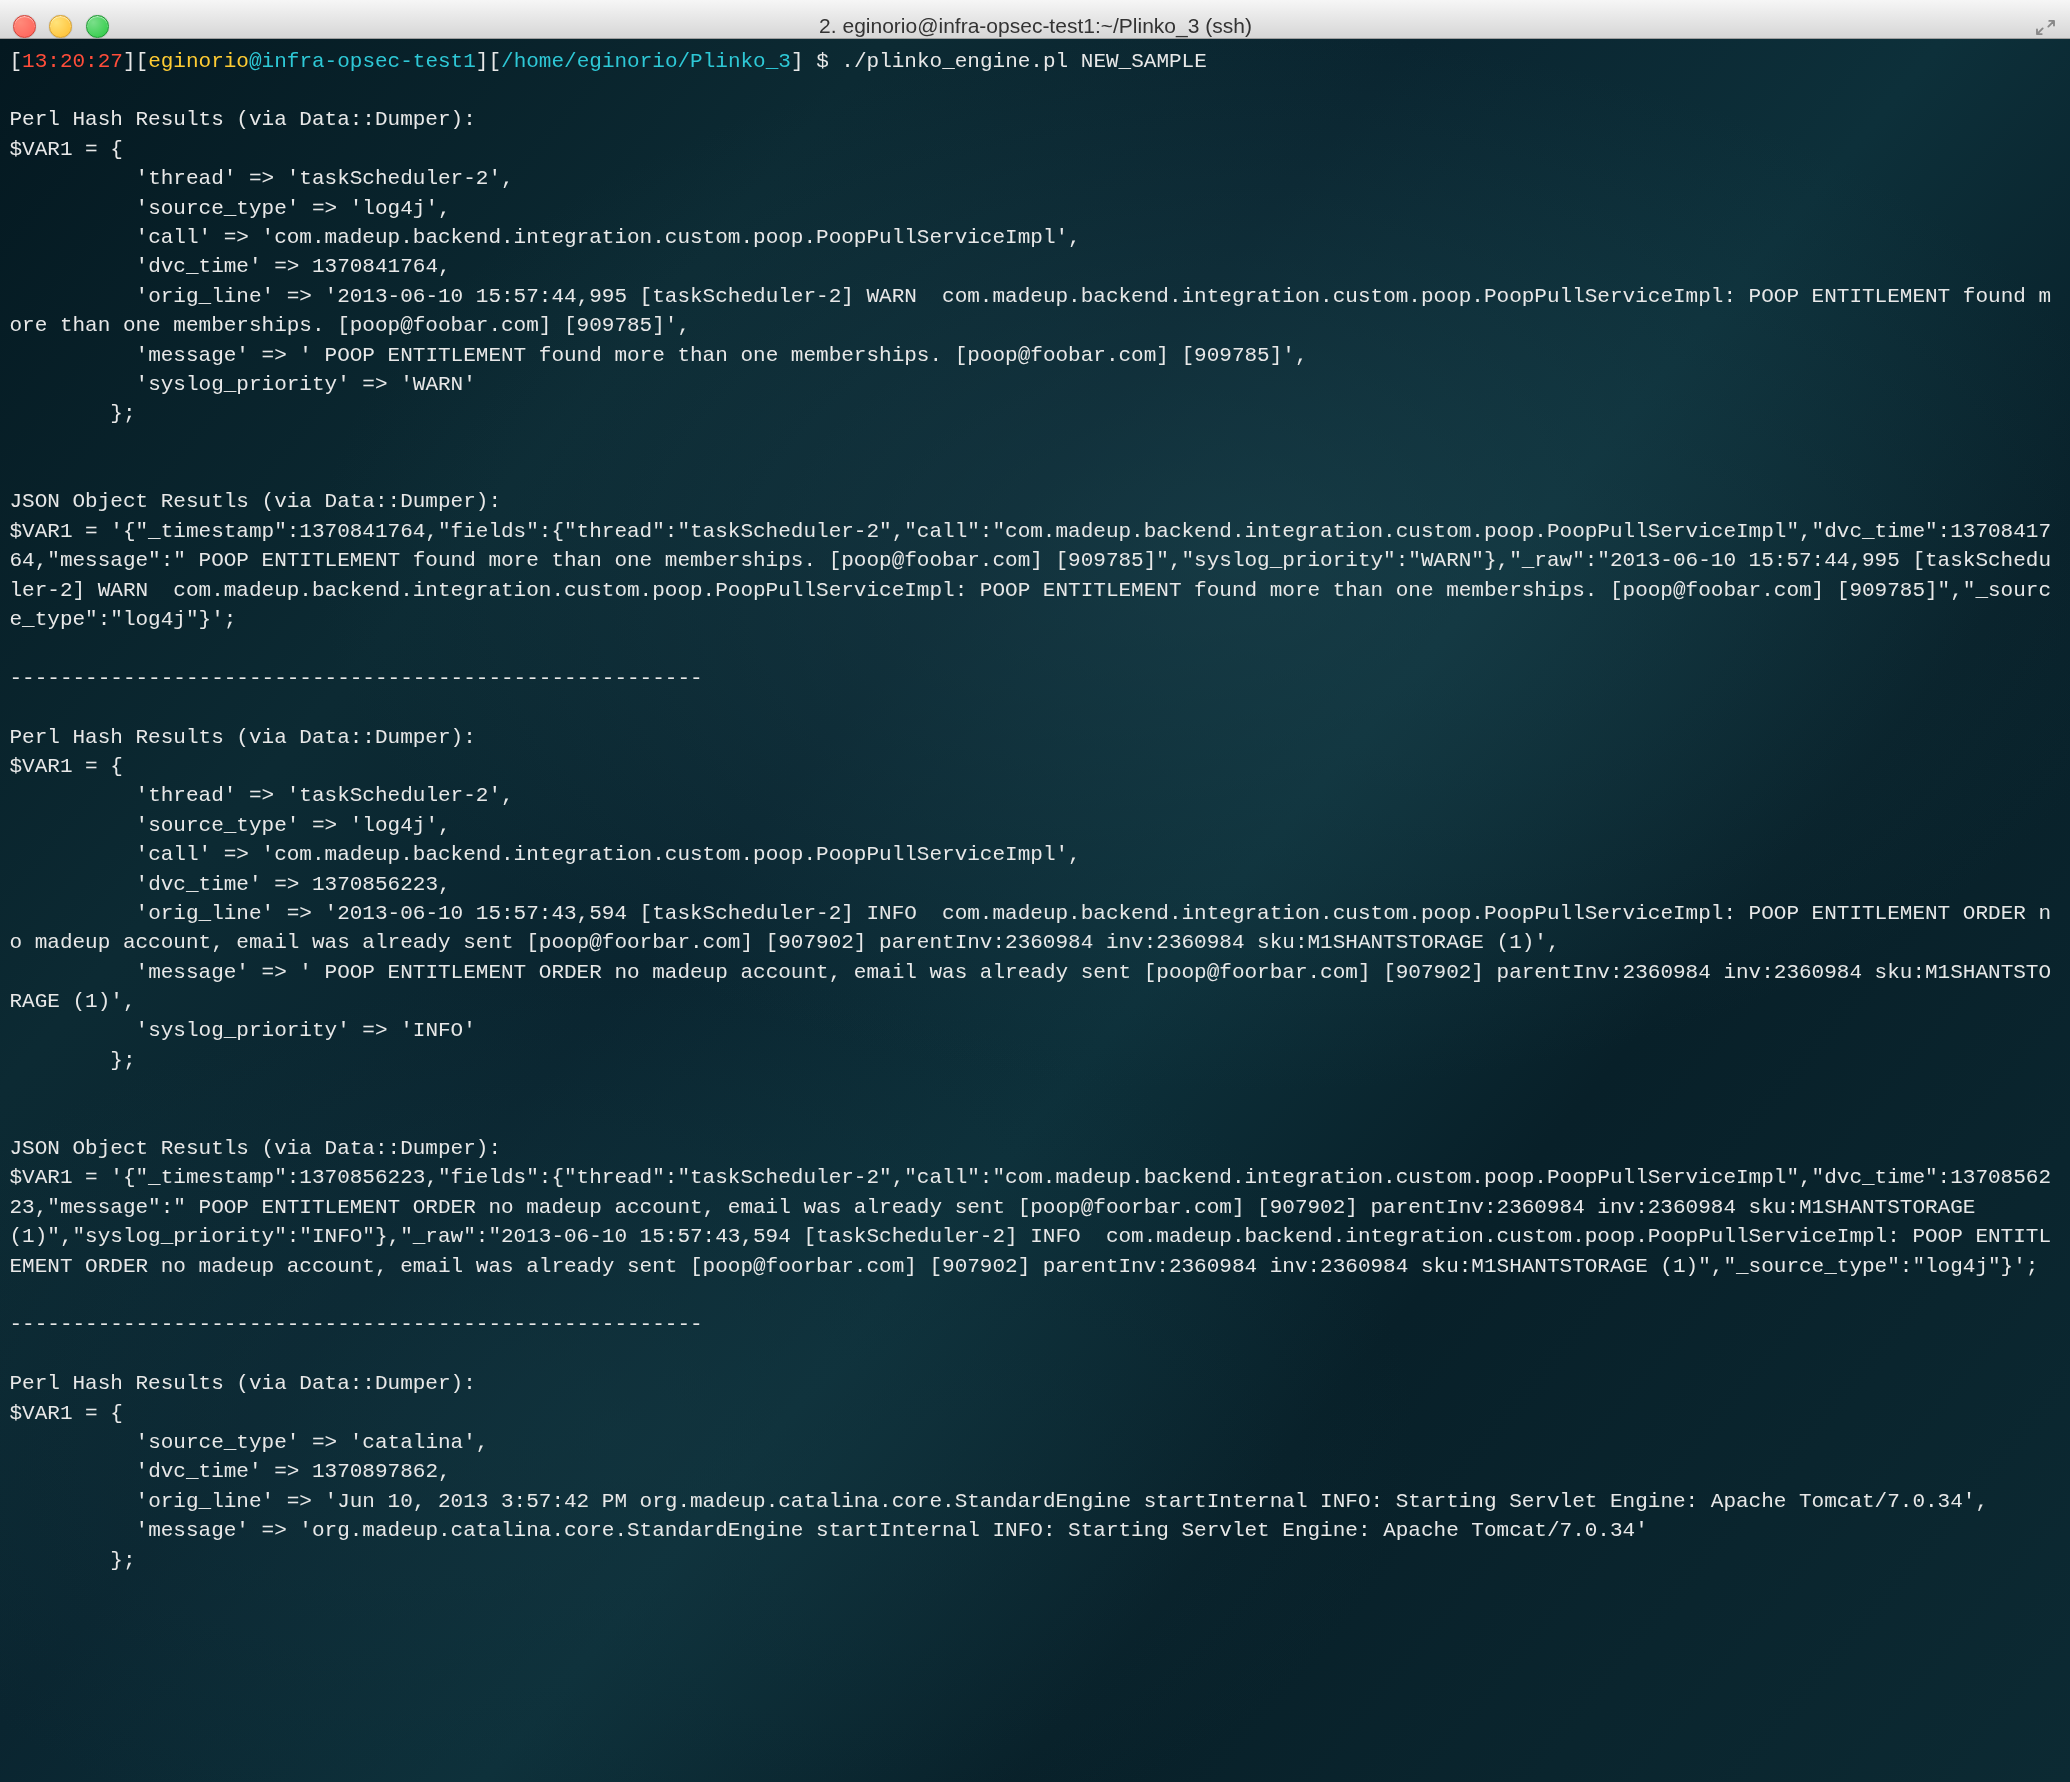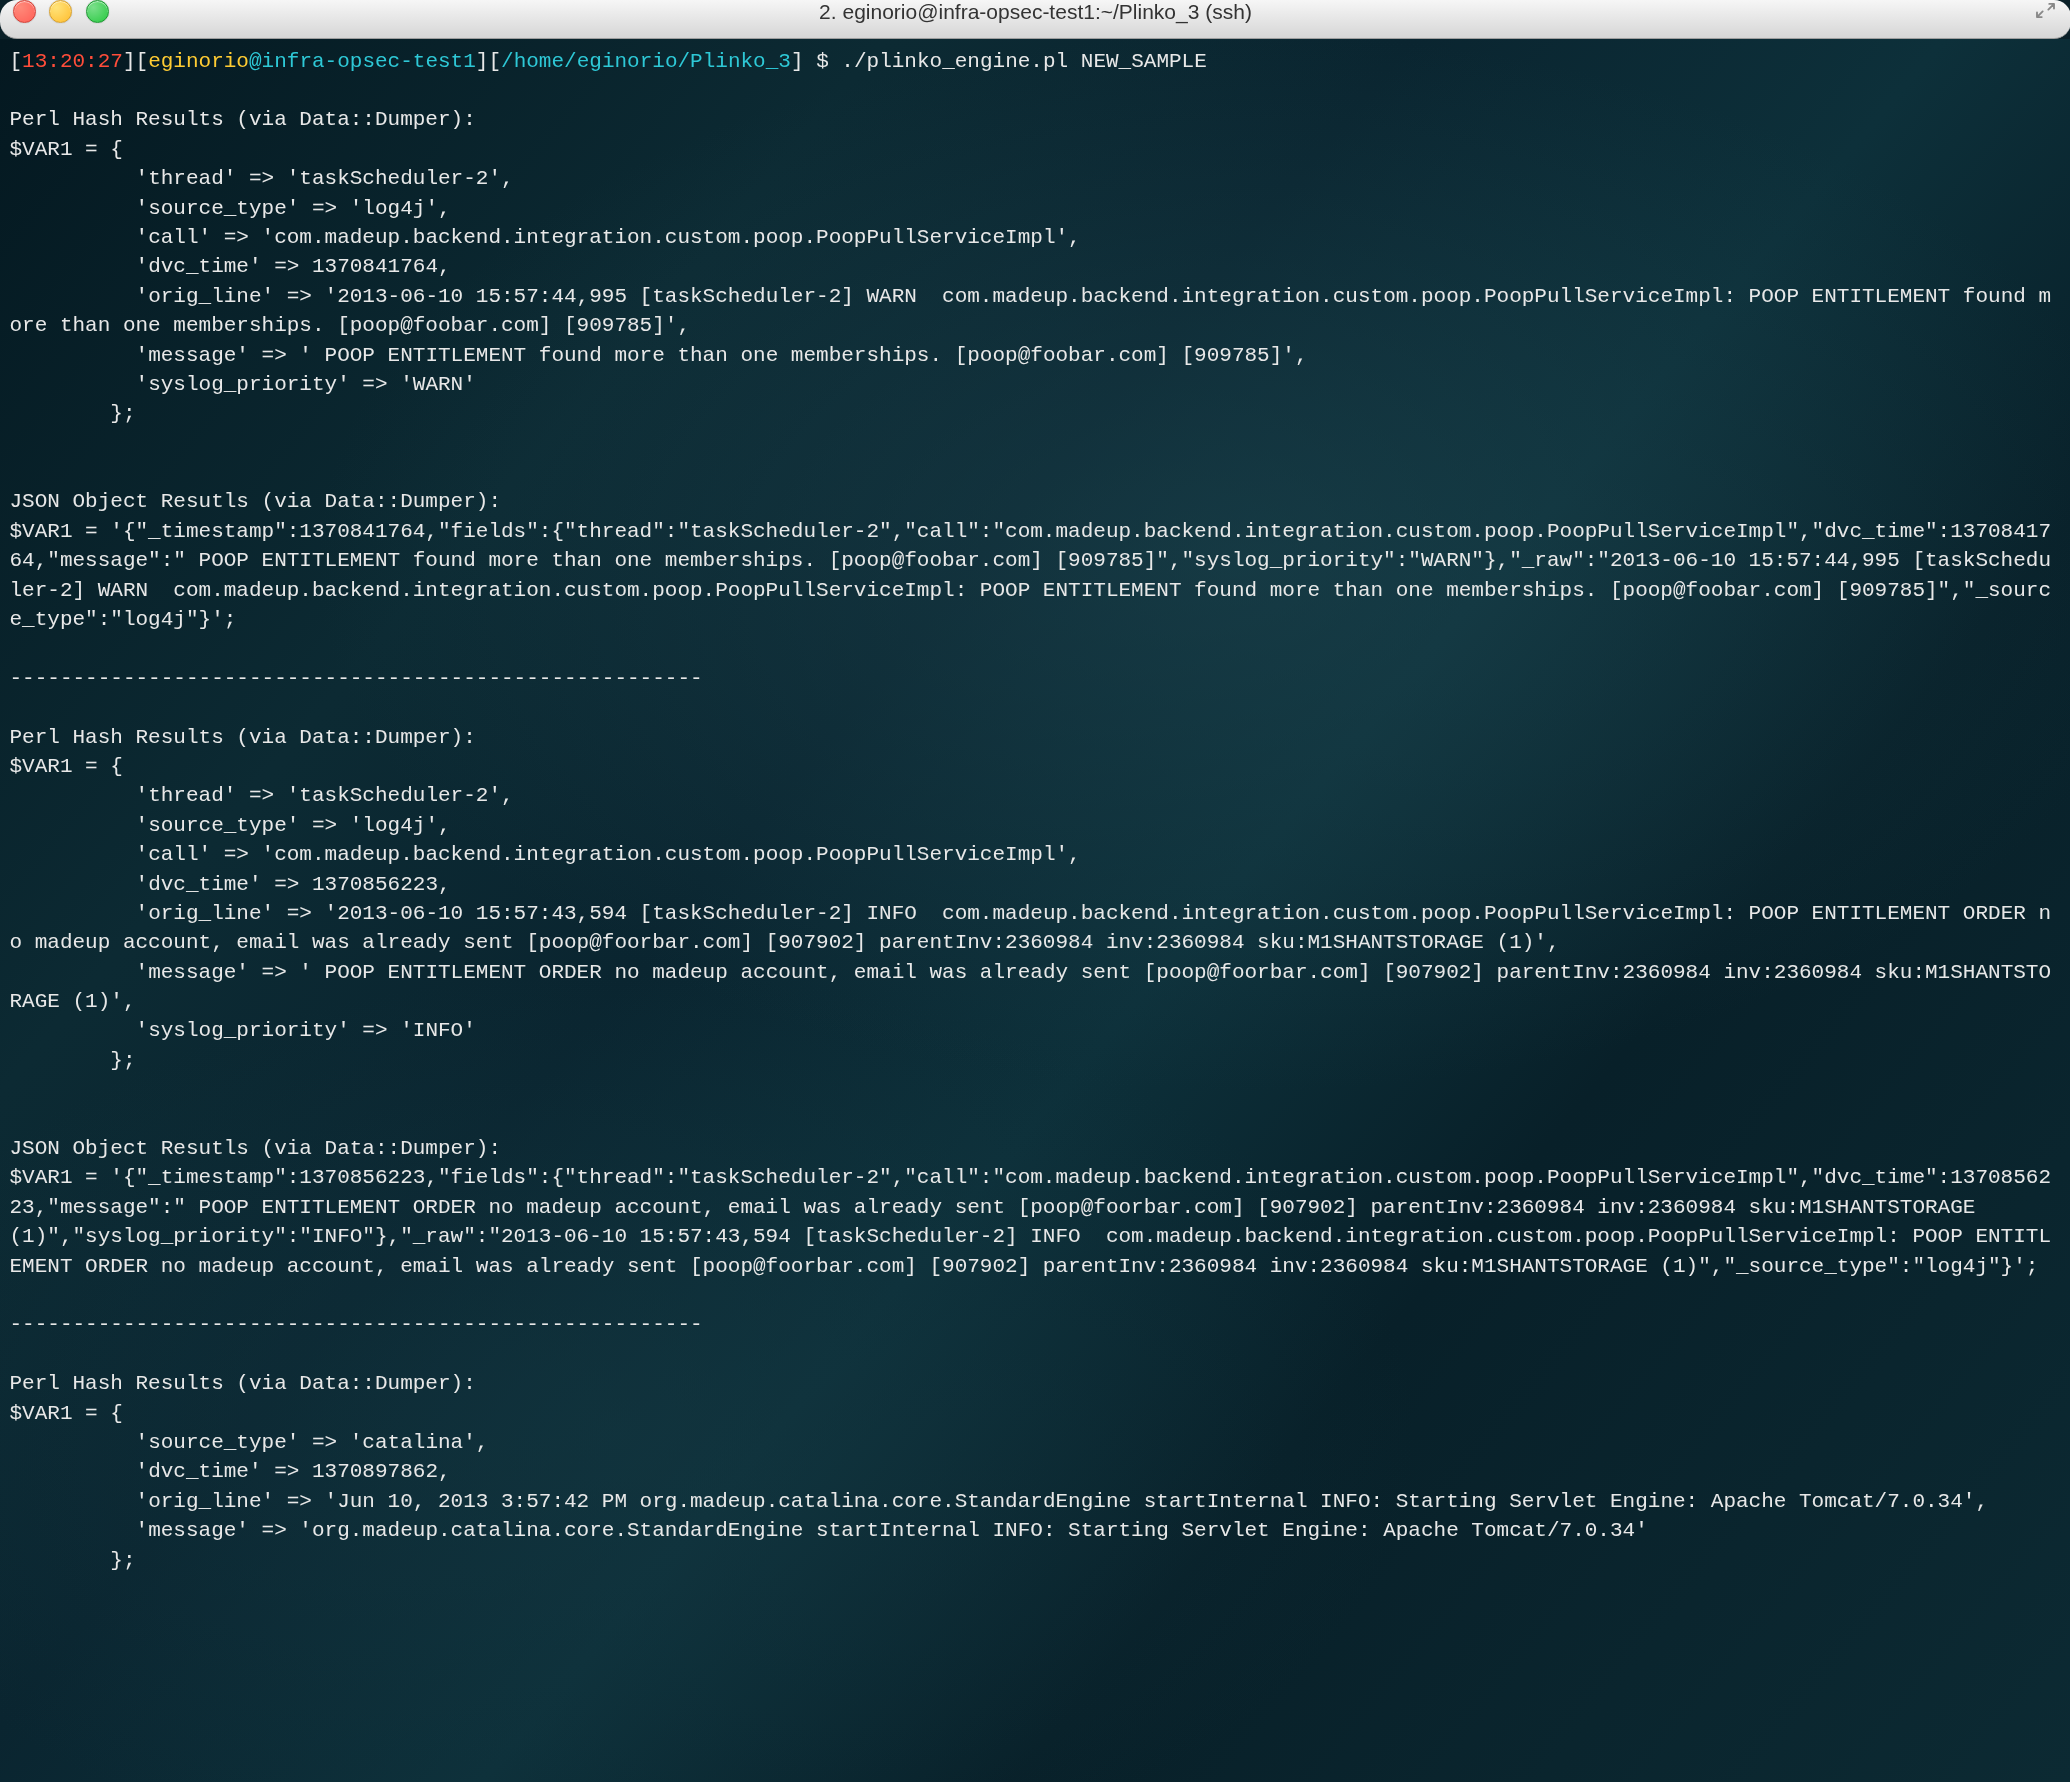--- a/index.html
+++ b/index.html
@@ -11,26 +11,25 @@
     font-family: Menlo, Monaco, "Courier New", monospace;
     font-size: 21px;
     color: #e8e8e8;
     overflow: hidden;
   }
   .titlebar {
     height: 38px;
     background: linear-gradient(to bottom, #f6f6f6, #d6d6d6);
     border-bottom: 0.9px solid #9e9e9e;
     display: flex;
-    align-items: flex-start;
+    align-items: flex-end;
     position: relative;
     font-family: "Lucida Grande", "Helvetica Neue", sans-serif;
     font-size: 21px;
     color: #333;
-    border-radius: 17px;
   }
   .traffic {
     display: flex;
     gap: 13.2px;
     padding-left: 13.2px;
     align-items: center;
   }
   .dot {
     width: 21px; height: 21px; border-radius: 50%;
     box-shadow: inset 0 0.9px 0.9px rgba(255,255,255,.6), 0 0 0.9px rgba(0,0,0,.4);

